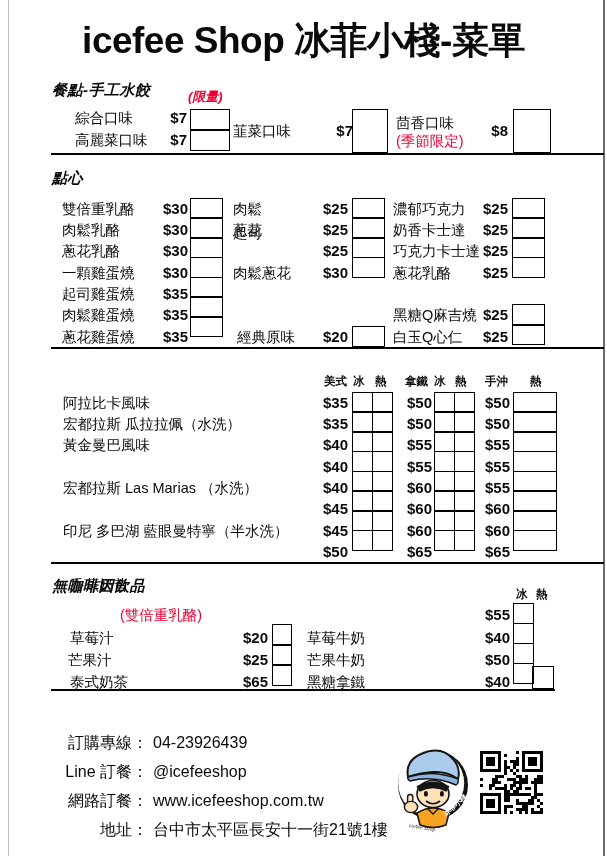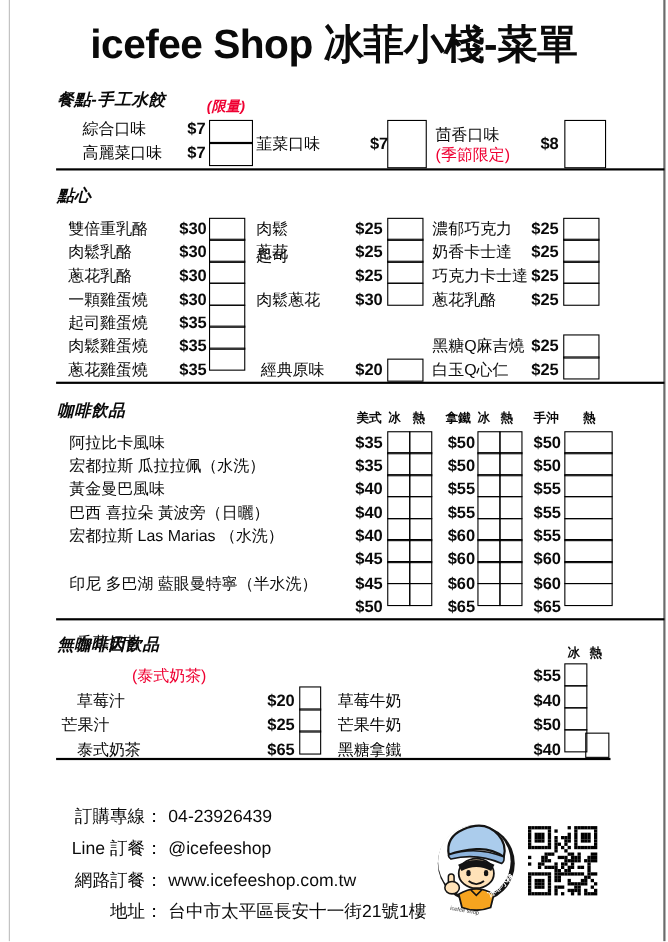--- a/index.html
+++ b/index.html
@@ -161,21 +161,20 @@
       <div class="rowline">
         <div class="cell"></div>
       </div>
       <div class="rowline">
         <div class="cell"></div>
       </div>
     </div>
 
   <div class="rule" style="left:51px;top:347px;width:553px"></div>
 
-  <span class="abs sec" style="left:52px;top:364px">咖啡飲品</span>
   <span class="abs ch" style="left:324px;top:375px">美式</span>
   <span class="abs ch" style="left:353px;top:375px">冰</span>
   <span class="abs ch" style="left:375px;top:375px">熱</span>
   <span class="abs ch" style="left:405px;top:375px">拿鐵</span>
   <span class="abs ch" style="left:434px;top:375px">冰</span>
   <span class="abs ch" style="left:455px;top:375px">熱</span>
   <span class="abs ch" style="left:485px;top:375px">手沖</span>
   <span class="abs ch" style="left:530px;top:375px">熱</span>
 
   <span class="abs nm" style="left:63px;top:395px">阿拉比卡風味</span>
@@ -183,21 +182,20 @@
   <span class="abs pr" style="left:390px;top:394px;width:42px">$50</span>
   <span class="abs pr" style="left:468px;top:394px;width:42px">$50</span>
   <span class="abs nm" style="left:63px;top:416px">宏都拉斯 瓜拉拉佩（水洗）</span>
   <span class="abs pr" style="left:306px;top:415px;width:42px">$35</span>
   <span class="abs pr" style="left:390px;top:415px;width:42px">$50</span>
   <span class="abs pr" style="left:468px;top:415px;width:42px">$50</span>
   <span class="abs nm" style="left:63px;top:437px">黃金曼巴風味</span>
   <span class="abs pr" style="left:306px;top:436px;width:42px">$40</span>
   <span class="abs pr" style="left:390px;top:436px;width:42px">$55</span>
   <span class="abs pr" style="left:468px;top:436px;width:42px">$55</span>
-  <span class="abs nm" style="left:63px;top:459px">巴西 喜拉朵 黃波旁（日曬）</span>
   <span class="abs pr" style="left:306px;top:458px;width:42px">$40</span>
   <span class="abs pr" style="left:390px;top:458px;width:42px">$55</span>
   <span class="abs pr" style="left:468px;top:458px;width:42px">$55</span>
   <span class="abs nm" style="left:63px;top:480px">宏都拉斯 Las Marias （水洗）</span>
   <span class="abs pr" style="left:306px;top:479px;width:42px">$40</span>
   <span class="abs pr" style="left:390px;top:479px;width:42px">$60</span>
   <span class="abs pr" style="left:468px;top:479px;width:42px">$55</span>
   <span class="abs pr" style="left:306px;top:500px;width:42px">$45</span>
   <span class="abs pr" style="left:390px;top:500px;width:42px">$60</span>
   <span class="abs pr" style="left:468px;top:500px;width:42px">$60</span>
@@ -304,26 +302,26 @@
       </div>
     </div>
 
   <div class="rule" style="left:51px;top:562px;width:553px"></div>
 
   <span class="abs sec" style="left:52px;top:577px">無咖啡因飲品</span>
   <span class="abs ch" style="left:516px;top:588px">冰</span>
   <span class="abs ch" style="left:536px;top:588px">熱</span>
 
   <span class="abs nm" style="left:70px;top:577px">香蕉奶昔</span>
-  <span class="abs nm red" style="left:120px;top:607px">(泰式奶茶)</span>
+  <span class="abs nm red" style="left:120px;top:607px">(雙倍重乳酪)</span>
   <span class="abs pr" style="left:468px;top:606px;width:42px">$55</span>
 
   <span class="abs nm" style="left:70px;top:630px">草莓汁</span>
   <span class="abs pr" style="left:226px;top:629px;width:42px">$20</span>
-  <span class="abs nm" style="left:56px;top:652px">芒果汁</span>
+  <span class="abs nm" style="left:68px;top:652px">芒果汁</span>
   <span class="abs pr" style="left:226px;top:651px;width:42px">$25</span>
   <span class="abs nm" style="left:70px;top:674px">泰式奶茶</span>
   <span class="abs pr" style="left:226px;top:673px;width:42px">$65</span>
   <div class="stack" style="left:272px;top:623.5px;--w:20px;--h:22px">
       <div class="rowline">
         <div class="cell"></div>
       </div>
       <div class="rowline">
         <div class="cell"></div>
       </div>

